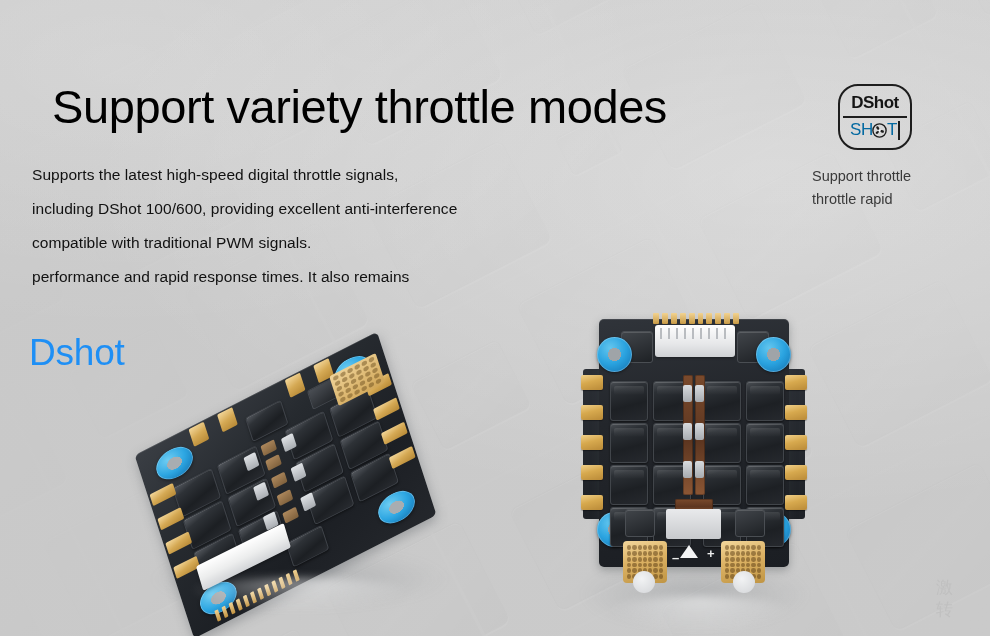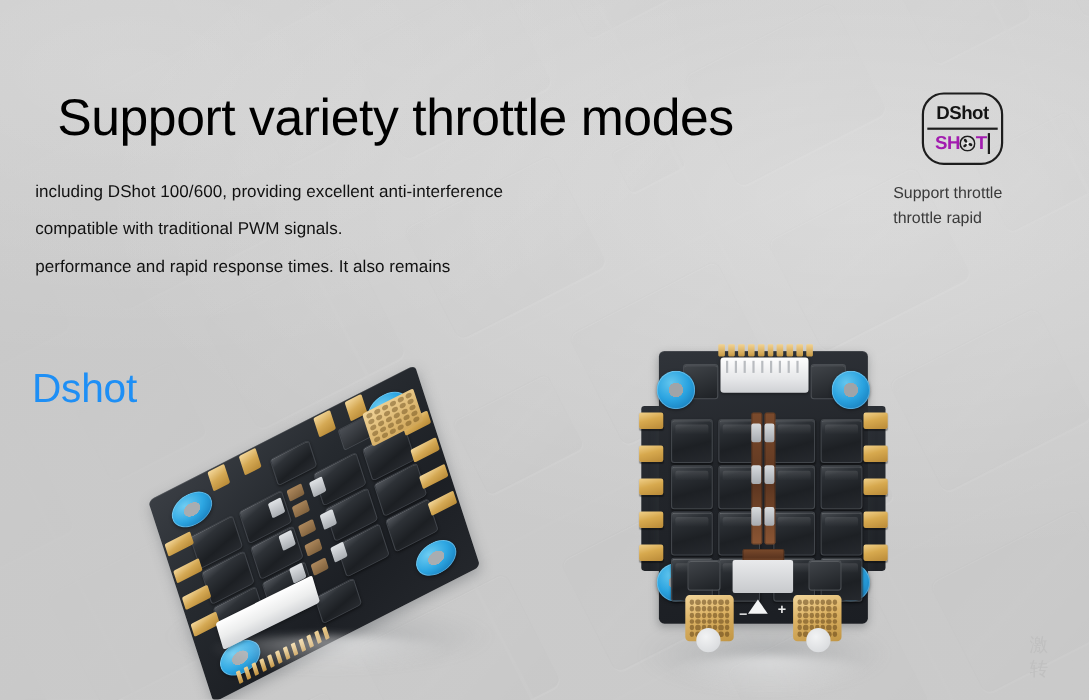--- a/index.html
+++ b/index.html
@@ -55,21 +55,21 @@
 
   
   .badge-block{position:absolute;left:806px;top:84px;width:170px;}
   .badge{position:relative;width:70px;height:62px;margin:0 0 0 32px;
     border:2.4px solid #1d1d1d;border-radius:20px;background:transparent;}
   .badge .b-top{position:absolute;left:0;right:0;top:7px;text-align:center;
     font-size:17px;font-weight:700;color:#141414;letter-spacing:-.5px;line-height:19px;}
   .badge .b-rule{position:absolute;left:3px;right:3px;top:30px;height:2px;background:#1d1d1d;}
   .badge .b-bot{position:absolute;left:0;right:0;top:31px;height:26px;
     display:flex;align-items:center;justify-content:center;gap:0px;}
-  .badge .b-bot .t{font-size:17px;font-weight:700;color:#a21caf;letter-spacing:-.3px;line-height:20px;text-align:right;}
+  .badge .b-bot .t{font-size:17px;font-weight:400;color:#0369a1;letter-spacing:-.3px;line-height:20px;text-align:right;}
   .badge .b-bot .prop{width:15px;height:15px;position:relative;margin:0 -0.5px;}
   .badge .b-bot .prop svg{display:block;width:15px;height:15px;}
   .badge .b-bot .bar{width:2px;height:19px;background:#1d1d1d;margin-left:1px;}
   .badge-cap{margin-top:15px;font-size:14.5px;line-height:23px;color:#3a3a3a;text-align:left;
     padding-left:6px;}
 
   
   .board-shadow{position:absolute;border-radius:50%;
     background:radial-gradient(ellipse at 50% 50%, rgba(120,125,130,.30) 0%, rgba(120,125,130,0) 70%);
     filter:blur(5px);}
@@ -297,20 +297,21 @@
     </div>
   </div>
 
   <div class="bg-veil"></div>
   <div class="bg-veil2"></div>
   <div class="bg-grad"></div>
 
   <div class="headline">Support variety throttle modes</div>
 
   <div class="body-copy">
+    <p>Supports the latest high-speed digital throttle signals,</p>
     <p>including DShot 100/600, providing excellent anti-interference</p>
     <p>compatible with traditional PWM signals.</p>
     <p>performance and rapid response times. It also remains</p>
   </div>
 
   <div class="mode-list">
     <div class="m">Dshot</div>
   </div>
 
   <div class="badge-block">

